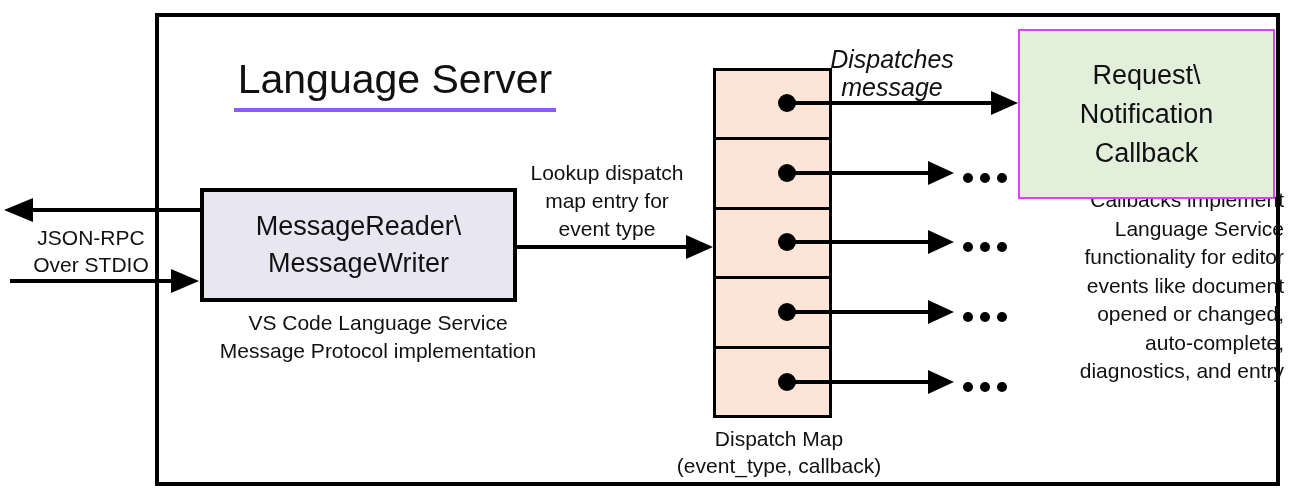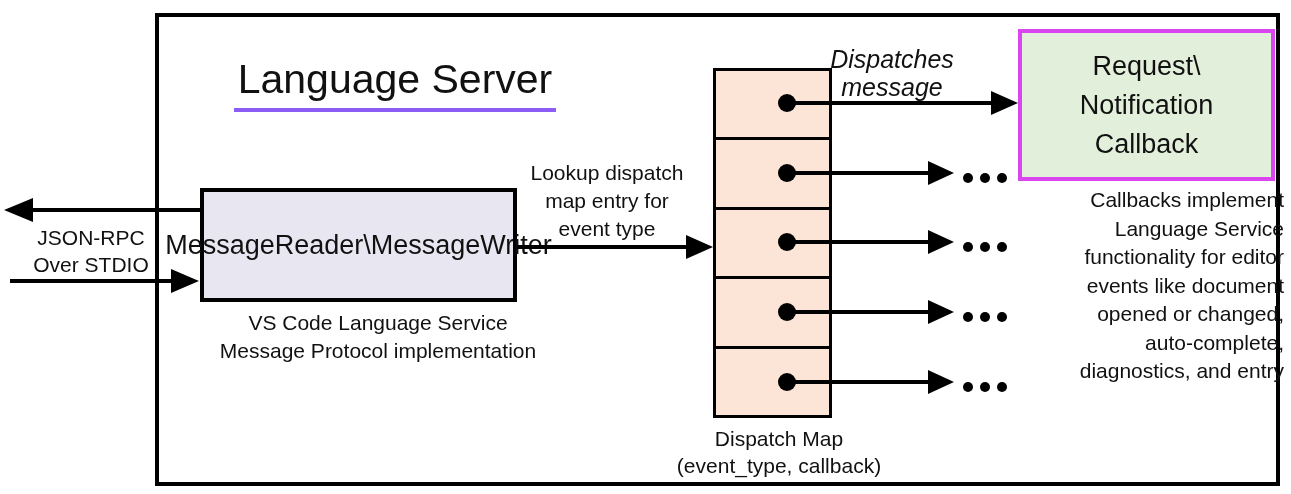--- a/index.html
+++ b/index.html
@@ -23,21 +23,21 @@
     text-align: center; font-size: 41px; letter-spacing: 0px;
     white-space: nowrap;
   }
   .title span {
     display: inline-block; border-bottom: 4px solid #8b5cf6; padding: 0 4px 5px 4px;
   }
 
   .reader-box {
     position: absolute; left: 200px; top: 188px; width: 317px; height: 114px;
     border: 4px solid #000;
-    display: flex; flex-direction: row; align-items: center; justify-content: center;
+    display: flex; flex-direction: column; align-items: center; justify-content: center;
     font-size: 27px; line-height: 37px; text-align: center; z-index: 2;
   }
 
   .reader-caption {
     position: absolute; left: 203px; top: 309px; width: 350px;
     text-align: center; font-size: 21px; line-height: 28px;
   }
 
   .io-note {
     position: absolute; left: 8px; top: 224px; width: 166px;
@@ -61,22 +61,22 @@
   }
   .dispatch-map .cell { flex: 1 1 0; border-bottom: 3px solid #000; }
   .dispatch-map .cell:last-child { border-bottom: none; }
 
   .map-label {
     position: absolute; left: 659px; top: 425px; width: 240px;
     text-align: center; font-size: 21px; line-height: 27px;
   }
 
   .callback-box {
-    position: absolute; left: 1018px; top: 29px; width: 257px; height: 152px;
-    border: 4px solid #d946ef;
+    position: absolute; left: 1018px; top: 29px; width: 257px; height: 170px;
+    border: 2px solid #d946ef;
     display: flex; flex-direction: column; align-items: center; justify-content: center;
     font-size: 27px; line-height: 39px; text-align: center; z-index: 2;
   }
 
   .callback-note {
     position: absolute; left: 1022px; top: 186px; width: 262px;
     text-align: right; font-size: 21px; line-height: 28.5px;
   }
 
   svg.overlay {

